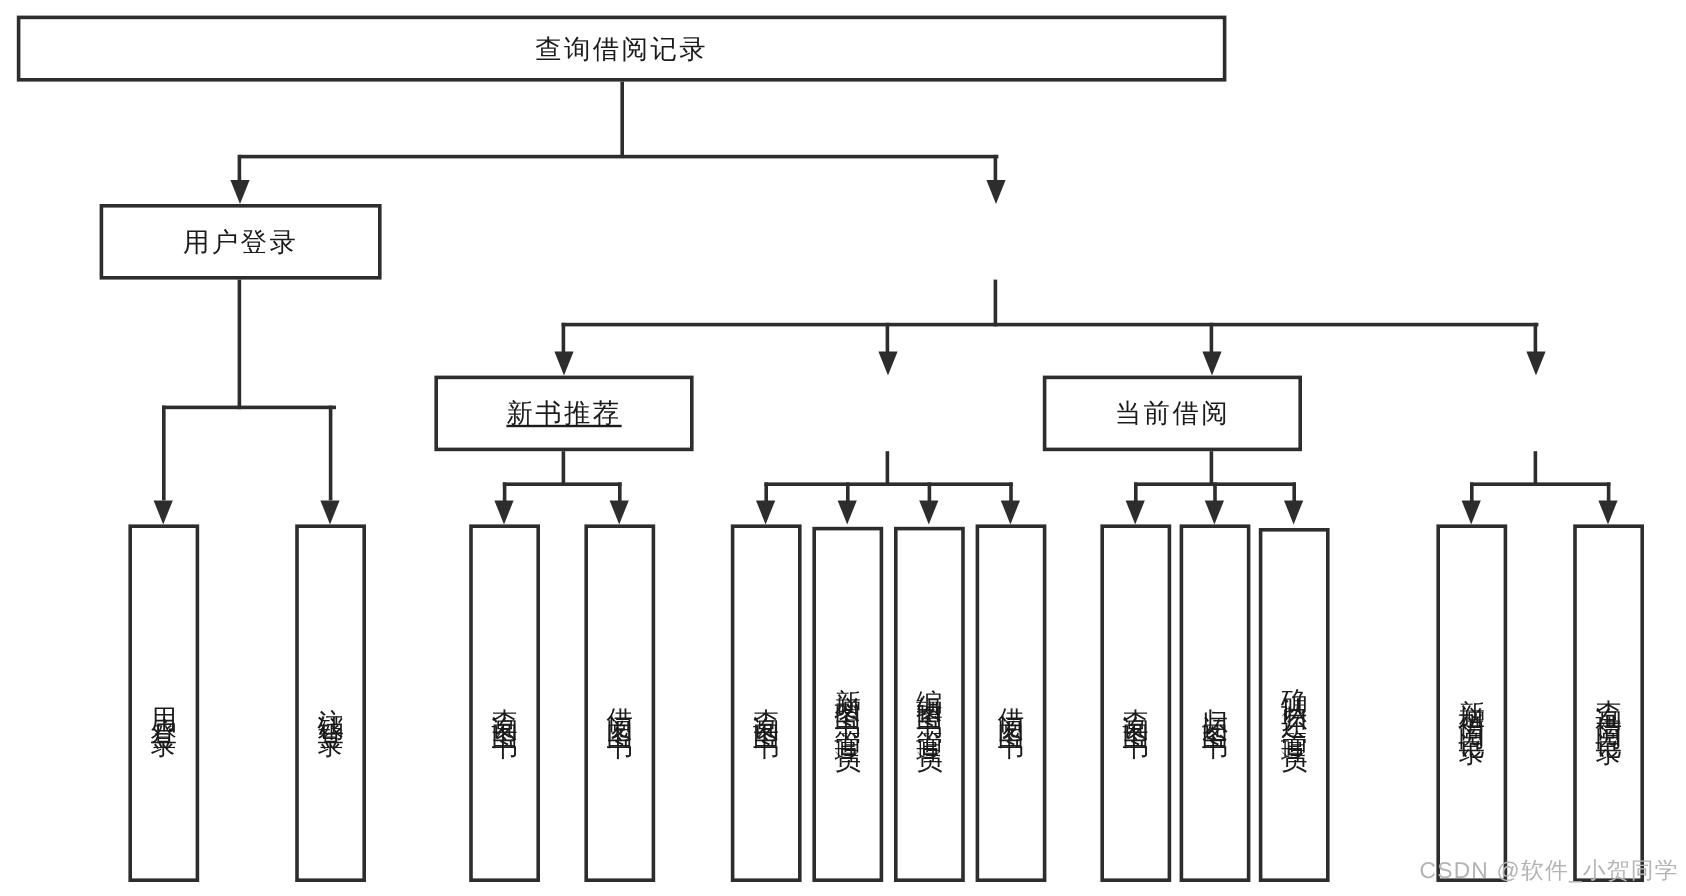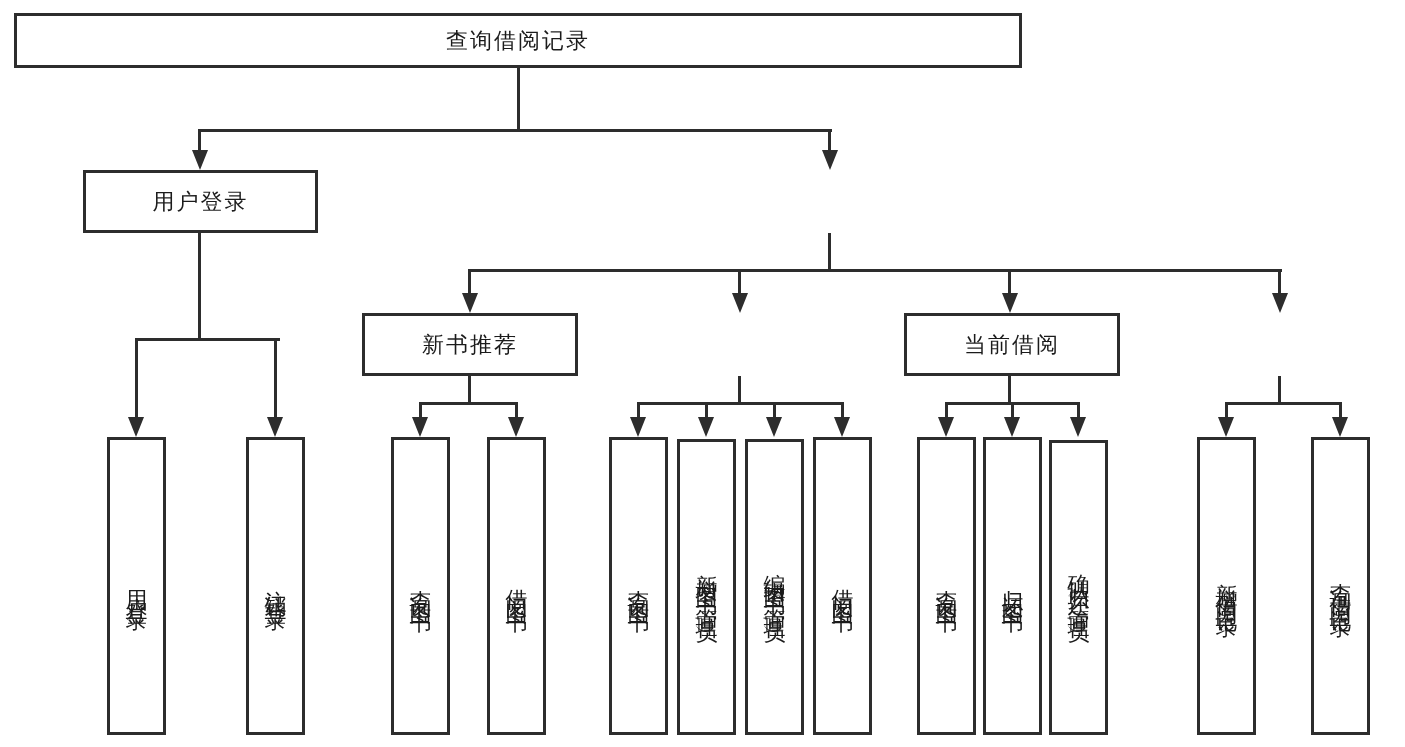--- a/index.html
+++ b/index.html
@@ -89,24 +89,24 @@
   <div class="line" style="left:468px; top:269px; width:814px; height:3px;"></div>
   <div class="line" style="left:468px; top:269px; width:3px; height:27px;"></div>
   <div class="arrow" style="left:462px; top:293px;"></div>
   <div class="line" style="left:738px; top:269px; width:3px; height:27px;"></div>
   <div class="arrow" style="left:732px; top:293px;"></div>
   <div class="line" style="left:1008px; top:269px; width:3px; height:27px;"></div>
   <div class="arrow" style="left:1002px; top:293px;"></div>
   <div class="line" style="left:1278px; top:269px; width:3px; height:27px;"></div>
   <div class="arrow" style="left:1272px; top:293px;"></div>
 
-  <div class="hbox" style="left:362px; top:313px; width:216px; height:63px;">
+  <div class="hbox" style="left:362px; top:313px; width:216px; height:63px;text-decoration:underline;">
     <span>新书推荐</span>
   </div>
-  <div class="hbox" style="left:904px; top:313px; width:216px; height:63px;">
+  <div class="hbox" style="left:869px; top:313px; width:216px; height:63px;">
     <span>当前借阅</span>
   </div>
 
   <div class="line" style="left:468px; top:376px; width:3px; height:29px;"></div>
   <div class="line" style="left:419px; top:402px; width:99px; height:3px;"></div>
   <div class="line" style="left:419px; top:402px; width:3px; height:16px;"></div>
   <div class="arrow" style="left:412px; top:417px;"></div>
   <div class="line" style="left:515px; top:402px; width:3px; height:16px;"></div>
   <div class="arrow" style="left:508px; top:417px;"></div>
 
@@ -174,14 +174,15 @@
     <span>确认归还（管理员）</span>
   </div>
 
   <div class="vbox" style="left:1197px; top:437px; width:59px; height:298px;">
     <span>新增借阅记录</span>
   </div>
   <div class="vbox" style="left:1311px; top:437px; width:59px; height:298px;">
     <span>查询借阅记录</span>
   </div>
 
+  <div class="watermark">CSDN @软件_小贺同学</div>
 
 </div>
 
 </body></html>

